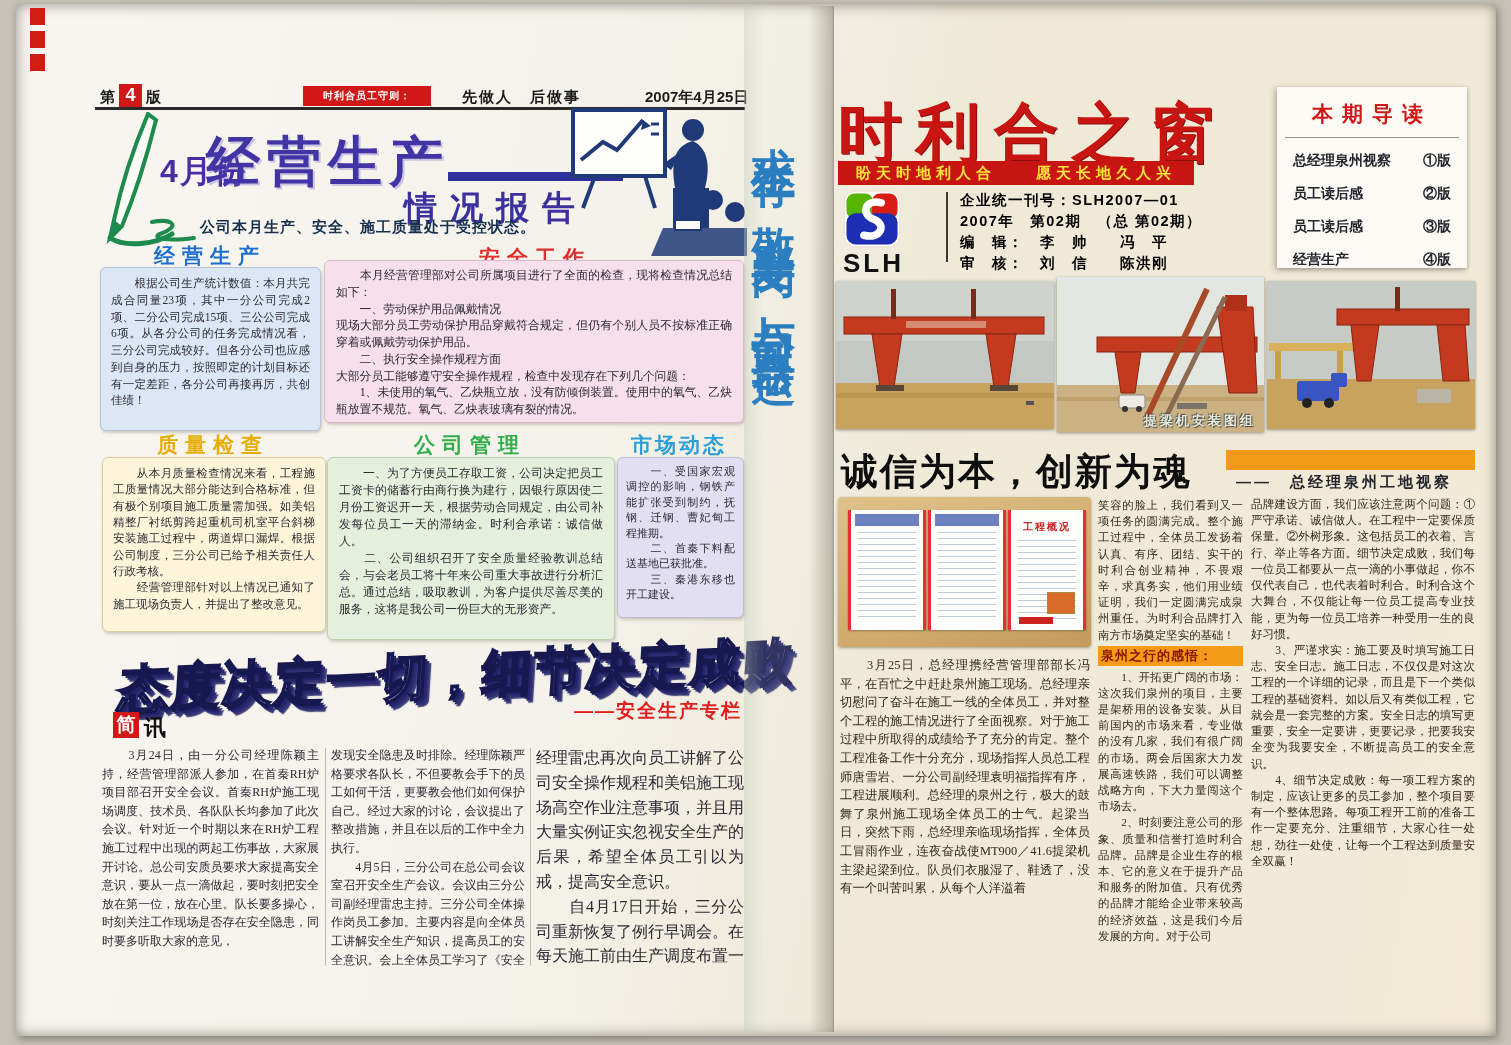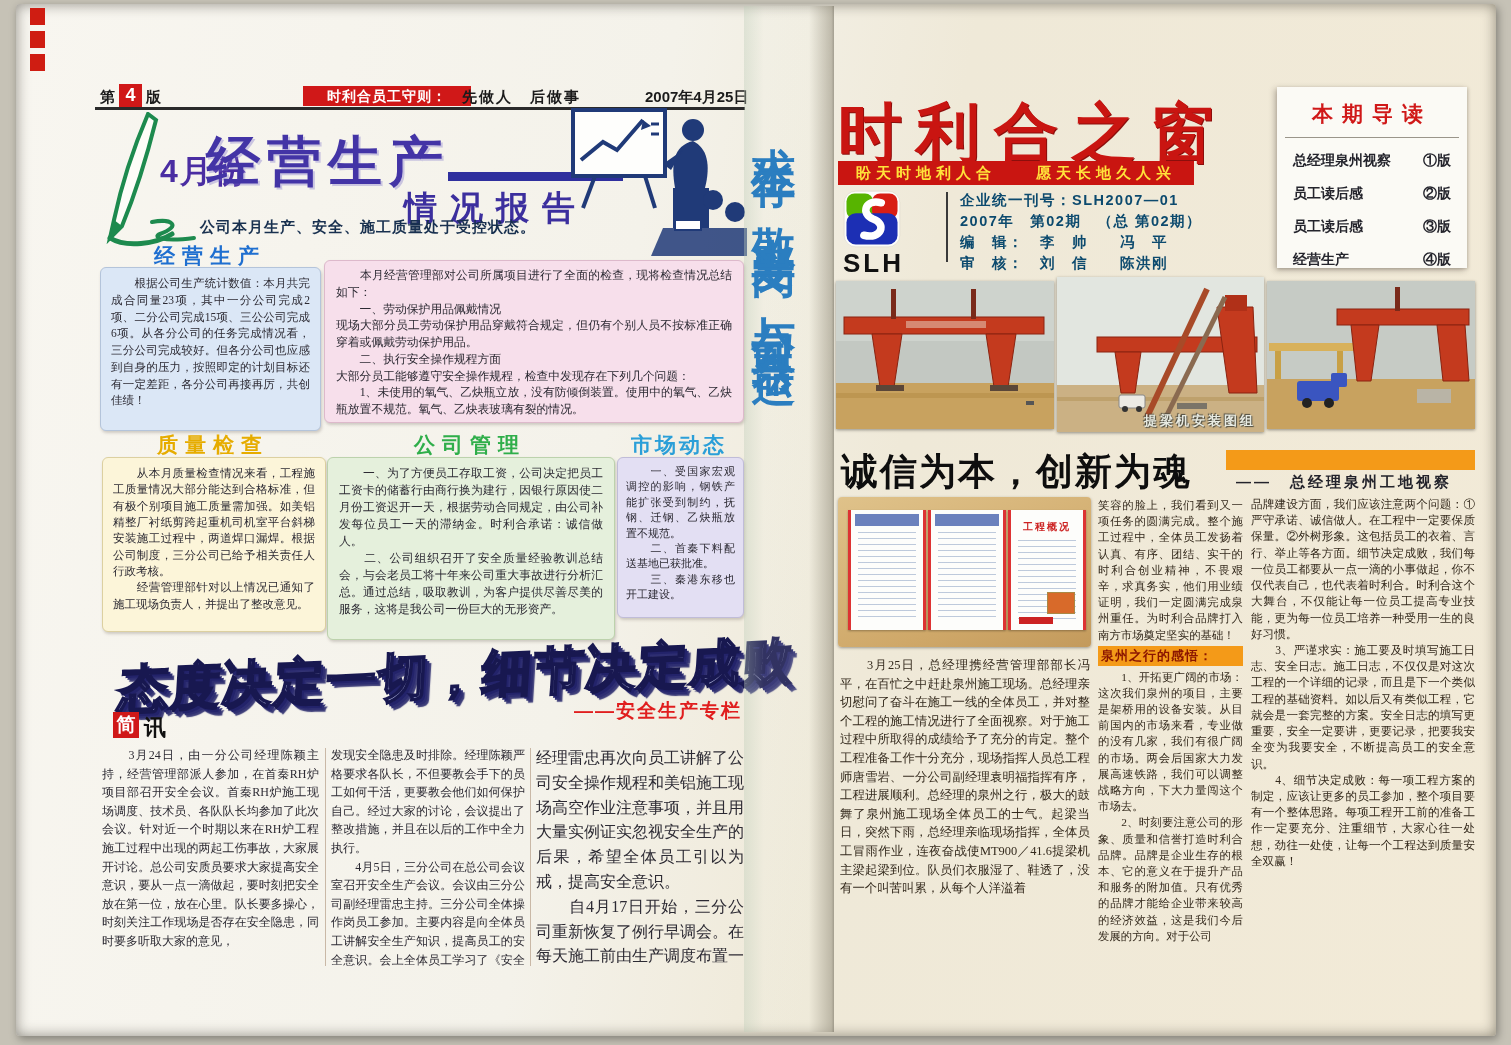--- a/index.html
+++ b/index.html
@@ -35,21 +35,21 @@
   #spine-bg{left:744px;top:6px;width:90px;height:1026px;
     background:linear-gradient(to right,rgba(190,205,185,.40),rgba(235,240,228,.12) 22%,
       rgba(235,240,228,.12) 72%,rgba(150,145,128,.55) 97%,rgba(110,105,90,.6));}
   .spine-text{writing-mode:vertical-rl;text-orientation:upright;font-size:44px;font-weight:bold;
     color:#2b7ec0;letter-spacing:9px;line-height:1;}
   
   .mast{font-family:"Liberation Serif","DejaVu Serif",serif;font-size:64px;font-weight:bold;
     color:#c91511;letter-spacing:14px;white-space:nowrap;text-shadow:1px 1px 0 #8c0e0c;}
   .tagline{background:#c91511;color:#ffe23a;font-weight:bold;font-size:15px;letter-spacing:5px;
     text-align:center;line-height:24px;}
-  .issueline{font-size:14.5px;font-weight:bold;color:#0c4a6e;letter-spacing:1.5px;line-height:19.5px;
+  .issueline{font-size:14.5px;font-weight:bold;color:#000000;letter-spacing:1.5px;line-height:19.5px;
     white-space:pre;}
   .logo-sub{font-size:26px;font-weight:bold;letter-spacing:3px;color:#111;}
   
   #guide{background:#fbfaf5;box-shadow:-2px 2px 6px rgba(60,50,40,.35),1px 1px 3px rgba(60,50,40,.2);}
   .guide-title{color:#d01818;font-weight:bold;font-size:21px;letter-spacing:9px;text-align:center;}
   .guide-row{display:flex;justify-content:space-between;font-size:14px;color:#24242c;
     font-family:"Liberation Serif",serif;font-weight:bold;}
   
   .photo{overflow:hidden;box-shadow:0 1px 3px rgba(0,0,0,.4);}
   .caption{font-size:13px;font-weight:bold;color:#e8ebe2;letter-spacing:3px;
@@ -81,21 +81,21 @@
 <div id="canvas">
   <div id="paper" class="abs"></div>
 
   <div class="abs redmark" style="left:30px;top:8px;"></div>
   <div class="abs redmark" style="left:30px;top:31px;"></div>
   <div class="abs redmark" style="left:30px;top:54px;"></div>
 
   <span class="abs hd" style="left:100px;top:88px;">第</span>
   <div class="abs redbadge" style="left:119px;top:84px;width:23px;height:23px;font-size:18px;line-height:23px;">4</div>
   <span class="abs hd" style="left:146px;top:88px;">版</span>
-  <div class="abs redbadge" style="left:303px;top:86px;width:168px;height:20px;font-size:14px;line-height:20px;letter-spacing:1px;">时利合员工守则：</div>
+  <div class="abs redbadge" style="left:303px;top:86px;width:128px;height:20px;font-size:10px;line-height:20px;letter-spacing:1px;">时利合员工守则：</div>
   <span class="abs hd" style="left:462px;top:88px;letter-spacing:2px;">先做人　后做事</span>
   <span class="abs hd" style="left:645px;top:88px;">2007年4月25日</span>
   <div class="abs" style="left:95px;top:107px;width:650px;height:3px;background:#2a2a2a;"></div>
 
   <svg class="abs" style="left:96px;top:112px;" width="100" height="135" viewBox="0 0 100 135">
     <path d="M52 2 C40 30 26 70 18 108 L14 126 L26 114 C40 80 52 40 60 8 Z" fill="#fdfdf8" stroke="#1d8a4e" stroke-width="4"></path>
     <path d="M18 108 L14 126 L26 114 Z" fill="#1d8a4e"></path>
     <path d="M14 126 C30 136 60 132 76 122" fill="none" stroke="#1d8a4e" stroke-width="5" stroke-linecap="round"></path>
   </svg>
 
@@ -124,20 +124,21 @@
     <circle cx="180" cy="108" r="10" fill="#203a78"></circle>
     <path d="M108 124 L192 124 L192 152 L96 152 Z" fill="#203a78" opacity=".85"></path>
     <rect x="120" y="116" width="26" height="10" fill="#fff" stroke="#203a78" stroke-width="2"></rect>
   </svg>
 
   <div class="abs sechead" style="left:105px;top:242px;width:210px;color:#1f6fd0;">经营生产</div>
   <div class="abs box" style="left:100px;top:267px;width:219px;height:162px;background:#dbe7f6;border:1px solid #b4c4da;">
     <div class="txt" style="margin:7px 10px;font-size:11.5px;line-height:1.46;height:148px;">　　根据公司生产统计数值：本月共完成合同量23项，其中一分公司完成2项、二分公司完成15项、三公公司完成6项。从各分公司的任务完成情况看，三分公司完成较好。但各分公司也应感到自身的压力，按照即定的计划目标还有一定差距，各分公司再接再厉，共创佳绩！</div>
   </div>
 
+  <div class="abs sechead" style="left:390px;top:244px;width:290px;color:#e02c2c;">安全工作</div>
   <div class="abs box" style="left:324px;top:260px;width:418px;height:161px;background:#f7dfeb;border:1px solid #ddb9cb;">
     <div class="txt" style="margin:6px 11px;font-size:11.8px;line-height:1.42;height:148px;">　　本月经营管理部对公司所属项目进行了全面的检查，现将检查情况总结如下：
 　　一、劳动保护用品佩戴情况
 现场大部分员工劳动保护用品穿戴符合规定，但仍有个别人员不按标准正确穿着或佩戴劳动保护用品。
 　　二、执行安全操作规程方面
 大部分员工能够遵守安全操作规程，检查中发现存在下列几个问题：
 　　1、未使用的氧气、乙炔瓶立放，没有防倾倒装置。使用中的氧气、乙炔瓶放置不规范。氧气、乙炔表玻璃有裂的情况。
 　　2、高空作业时没有认真检查下方物品，造成不良影响。</div>
   </div>
 
@@ -148,21 +149,21 @@
   </div>
 
   <div class="abs sechead" style="left:365px;top:431px;width:210px;color:#2fae4a;">公司管理</div>
   <div class="abs box" style="left:327px;top:457px;width:286px;height:181px;background:#e5f0dc;border:1px solid #bcd2ac;">
     <div class="txt" style="margin:7px 11px;font-size:11.8px;line-height:1.44;height:165px;">　　一、为了方便员工存取工资，公司决定把员工工资卡的储蓄行由商行换为建行，因银行原因使二月份工资迟开一天，根据劳动合同规定，由公司补发每位员工一天的滞纳金。时利合承诺：诚信做人。
 　　二、公司组织召开了安全质量经验教训总结会，与会老员工将十年来公司重大事故进行分析汇总。通过总结，吸取教训，为客户提供尽善尽美的服务，这将是我公司一份巨大的无形资产。</div>
   </div>
 
   <div class="abs sechead" style="left:614px;top:431px;width:130px;letter-spacing:3px;color:#2b9fd8;">市场动态</div>
   <div class="abs box" style="left:617px;top:457px;width:125px;height:159px;background:#e3dff3;border:1px solid #c0bcd8;">
-    <div class="txt" style="margin:6px 8px;font-size:11px;line-height:1.4;height:146px;">　　一、受国家宏观调控的影响，钢铁产能扩张受到制约，抚钢、迁钢、乙炔瓶放置不规范。
+    <div class="txt" style="margin:6px 8px;font-size:11px;line-height:1.4;height:146px;">　　一、受国家宏观调控的影响，钢铁产能扩张受到制约，抚钢、迁钢、曹妃甸工程推期。
 　　二、首秦下料配送基地已获批准。
 　　三、秦港东移也开工建设。</div>
   </div>
 
   <div class="abs slogan3d" style="left:118px;top:642px;">态度决定一切，细节决定成败</div>
   <div class="abs saf-byline" style="left:480px;top:698px;width:262px;">——安全生产专栏</div>
 
   <div class="abs redbadge" style="left:113px;top:712px;width:26px;height:26px;font-size:19px;line-height:26px;">简</div>
   <span class="abs" style="left:144px;top:713px;font-size:22px;font-weight:bold;color:#111;">讯</span>
 

